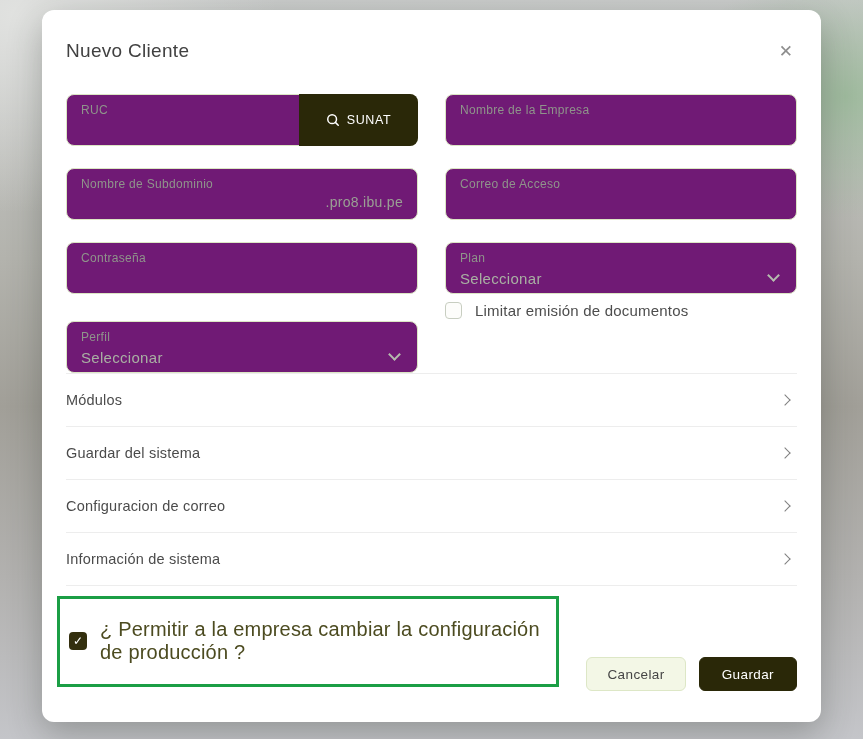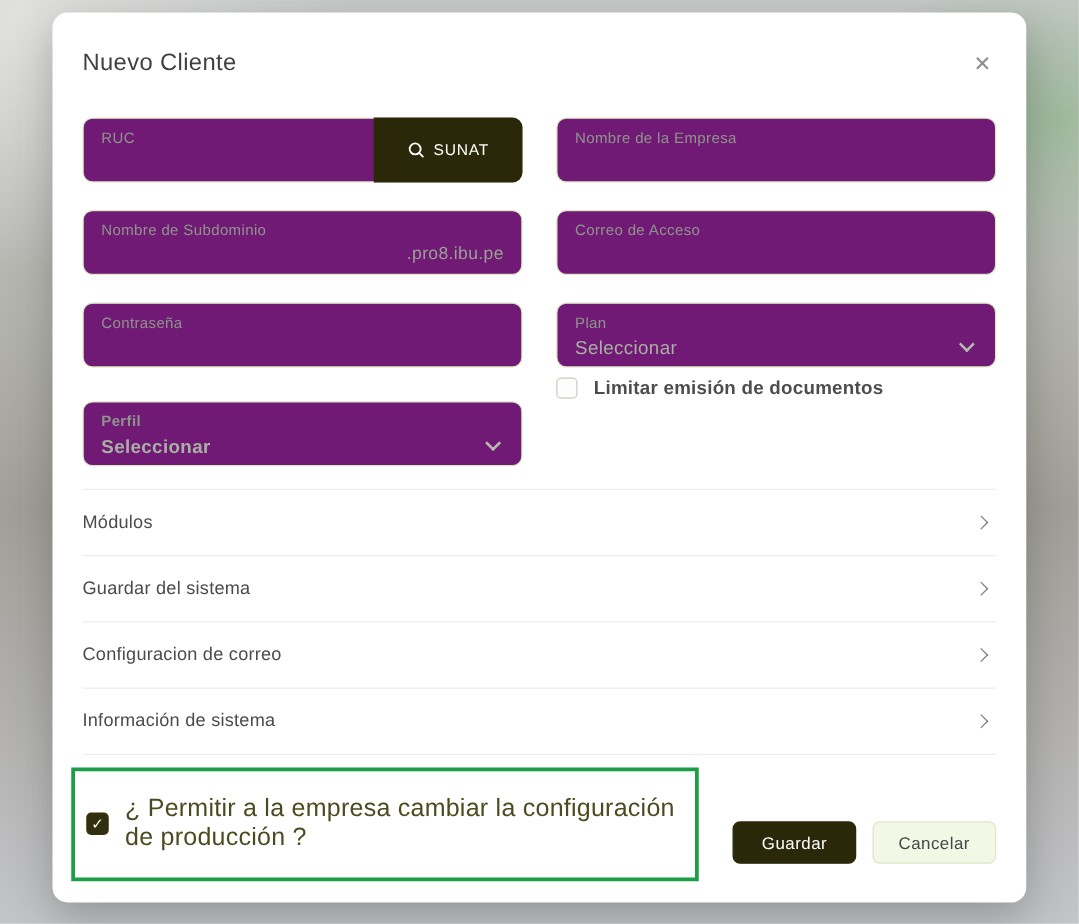--- a/index.html
+++ b/index.html
@@ -45,23 +45,23 @@
     position:absolute; right:-1px; top:-1px; bottom:-1px; width:119px;
     background:#2a2808; border-radius:0 8px 8px 0;
     display:flex; align-items:center; justify-content:center; gap:7px;
     color:#ffffff; font-size:12.5px; letter-spacing:0.6px; cursor:pointer;
   }
 
   .inline-check-row { display:flex; align-items:center; gap:13px; margin-top:4px; }
   .checkbox-empty { width:17px; height:17px; border:1px solid #c8cec1; border-radius:4px; background:#fdfdfb; flex:0 0 auto; }
   .inline-check-label { font-size:15px; color:#4d4d4d; letter-spacing:0.2px; }
 
-  .tight { margin-top:2px; row-gap:0;font-weight:bold; }
+  .tight { margin-top:2px; row-gap:0; }
 
-  .accordion { margin-top:18px; border-top:1px solid #ededed; }
+  .accordion { border-top:1px solid #ededed; }
   .acc-item {
     height:53px; display:flex; align-items:center; justify-content:space-between;
     border-bottom:1px solid #ededed; cursor:pointer;
   }
   .acc-label { font-size:14.5px; color:#4b4b4b; letter-spacing:0.2px; }
   .chev-right {
     width:8px; height:8px; margin-right:8px;
     border-top:1.7px solid #7f7f7f; border-right:1.7px solid #7f7f7f;
     transform:rotate(45deg); flex:0 0 auto;
   }
@@ -162,18 +162,18 @@
         <span class="chev-right"></span>
       </div>
     </div>
 
     <div class="highlight-box">
       <span class="checkbox-checked">✓</span>
       <span class="perm-label">¿ Permitir a la empresa cambiar la configuración de producción ?</span>
     </div>
 
     <div class="footer">
+      <div class="btn btn-cancel">Cancelar</div>
       <div class="btn btn-save">Guardar</div>
-      <div class="btn btn-cancel">Cancelar</div>
     </div>
 
   </div>
 </div>
 
 </body></html>

